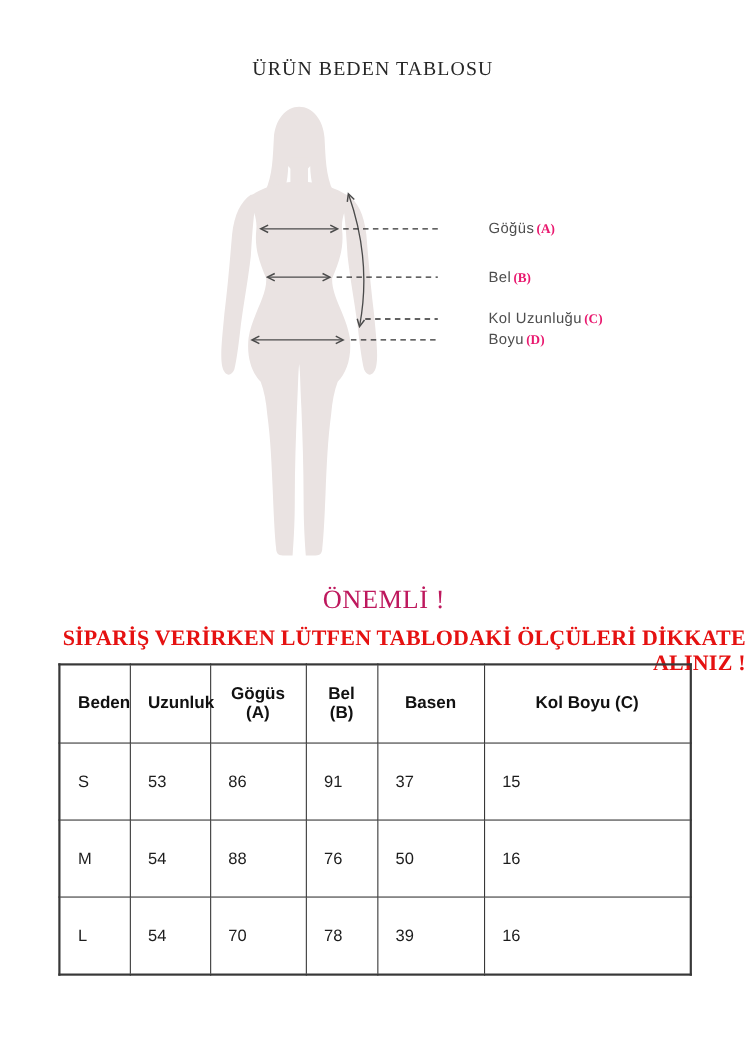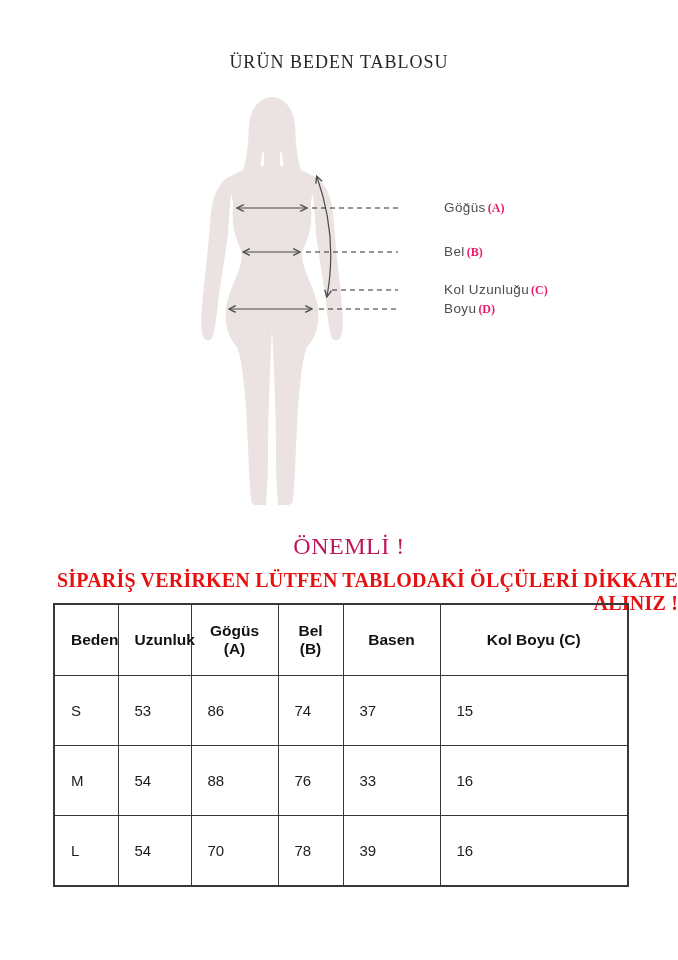--- a/index.html
+++ b/index.html
@@ -149,30 +149,30 @@
         <th>Bel (B)</th>
         <th>Basen</th>
         <th>Kol Boyu (C)</th>
       </tr>
     </thead>
     <tbody>
       <tr>
         <td>S</td>
         <td>53</td>
         <td>86</td>
-        <td>74</td>
+        <td>91</td>
         <td>37</td>
         <td>15</td>
       </tr>
       <tr>
         <td>M</td>
         <td>54</td>
         <td>88</td>
         <td>76</td>
-        <td>33</td>
+        <td>50</td>
         <td>16</td>
       </tr>
       <tr>
         <td>L</td>
         <td>54</td>
         <td>70</td>
         <td>78</td>
         <td>39</td>
         <td>16</td>
       </tr>

